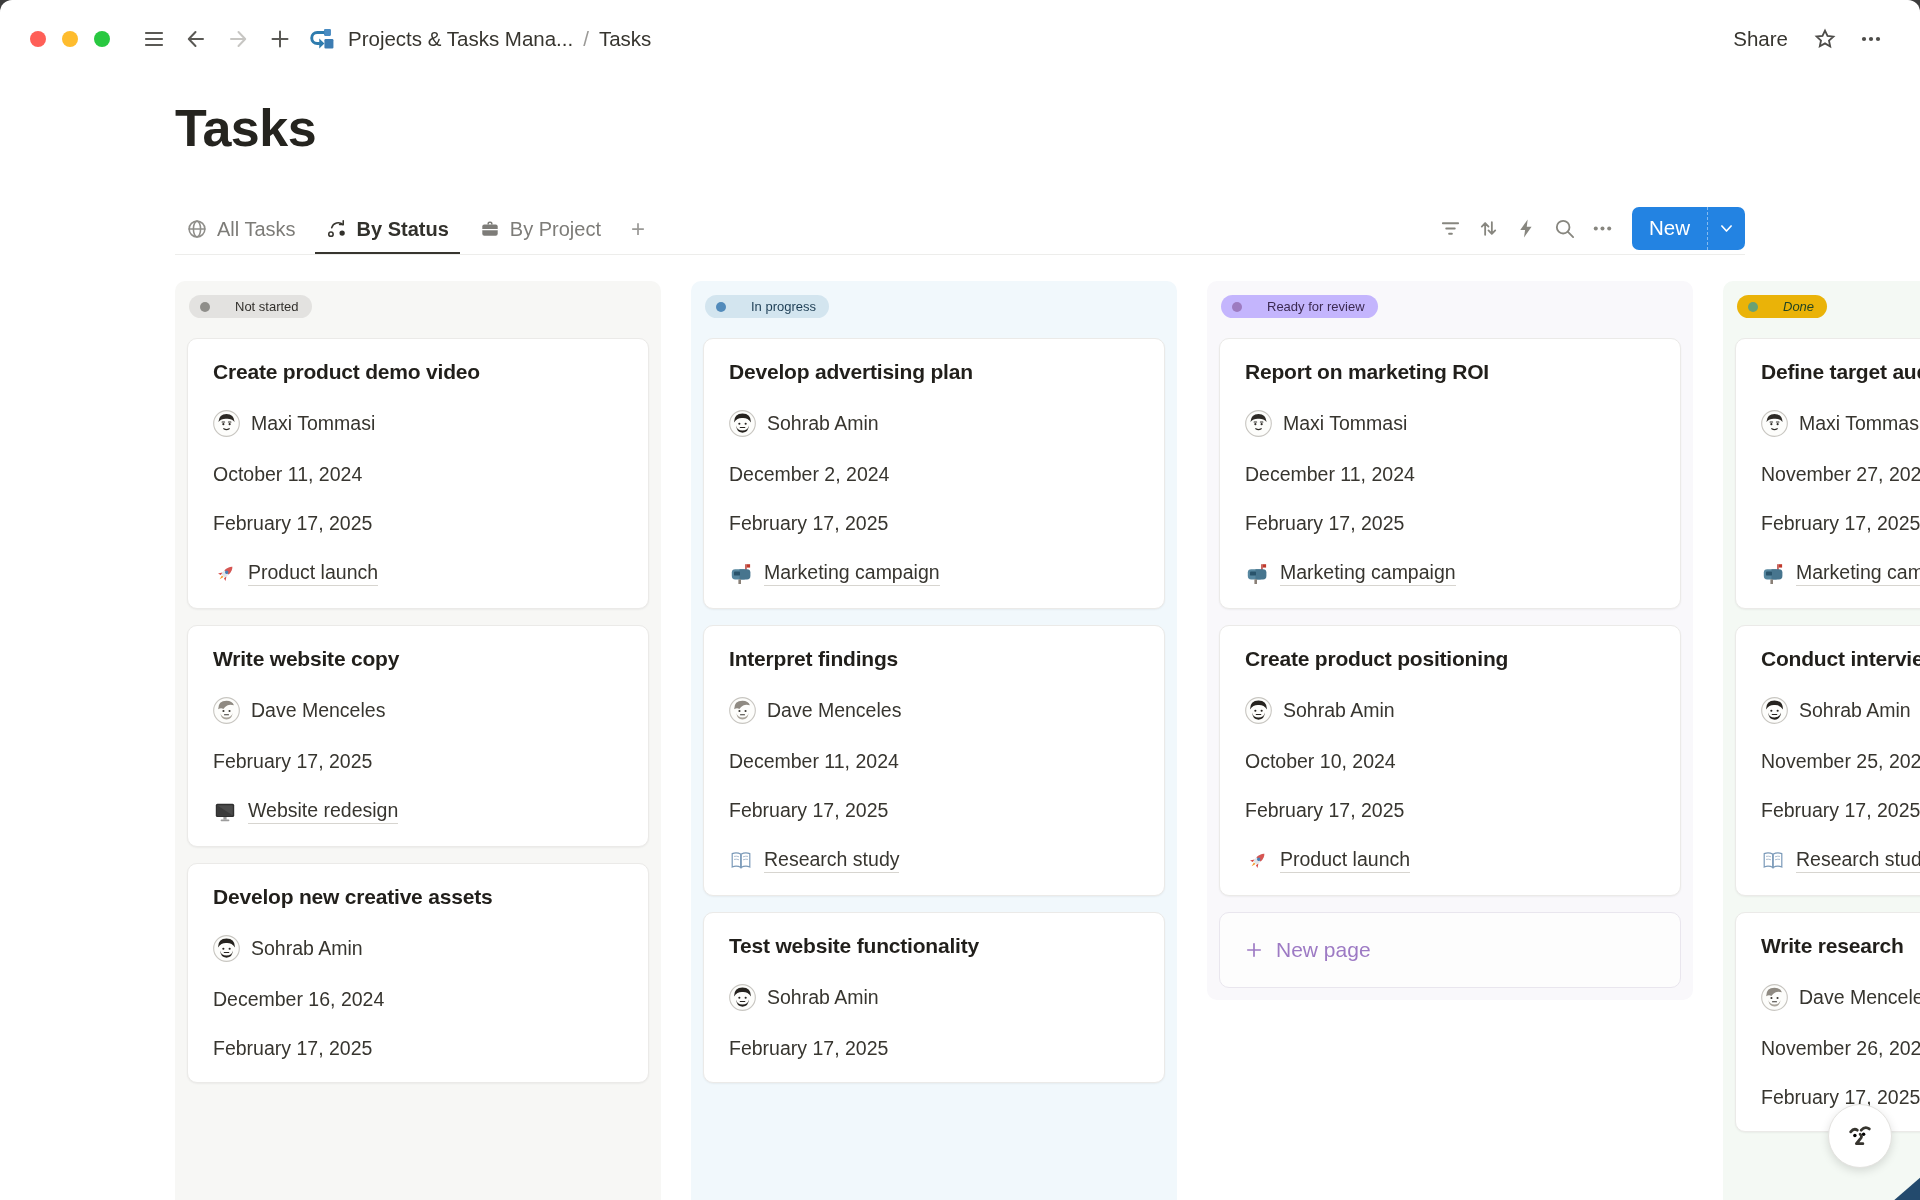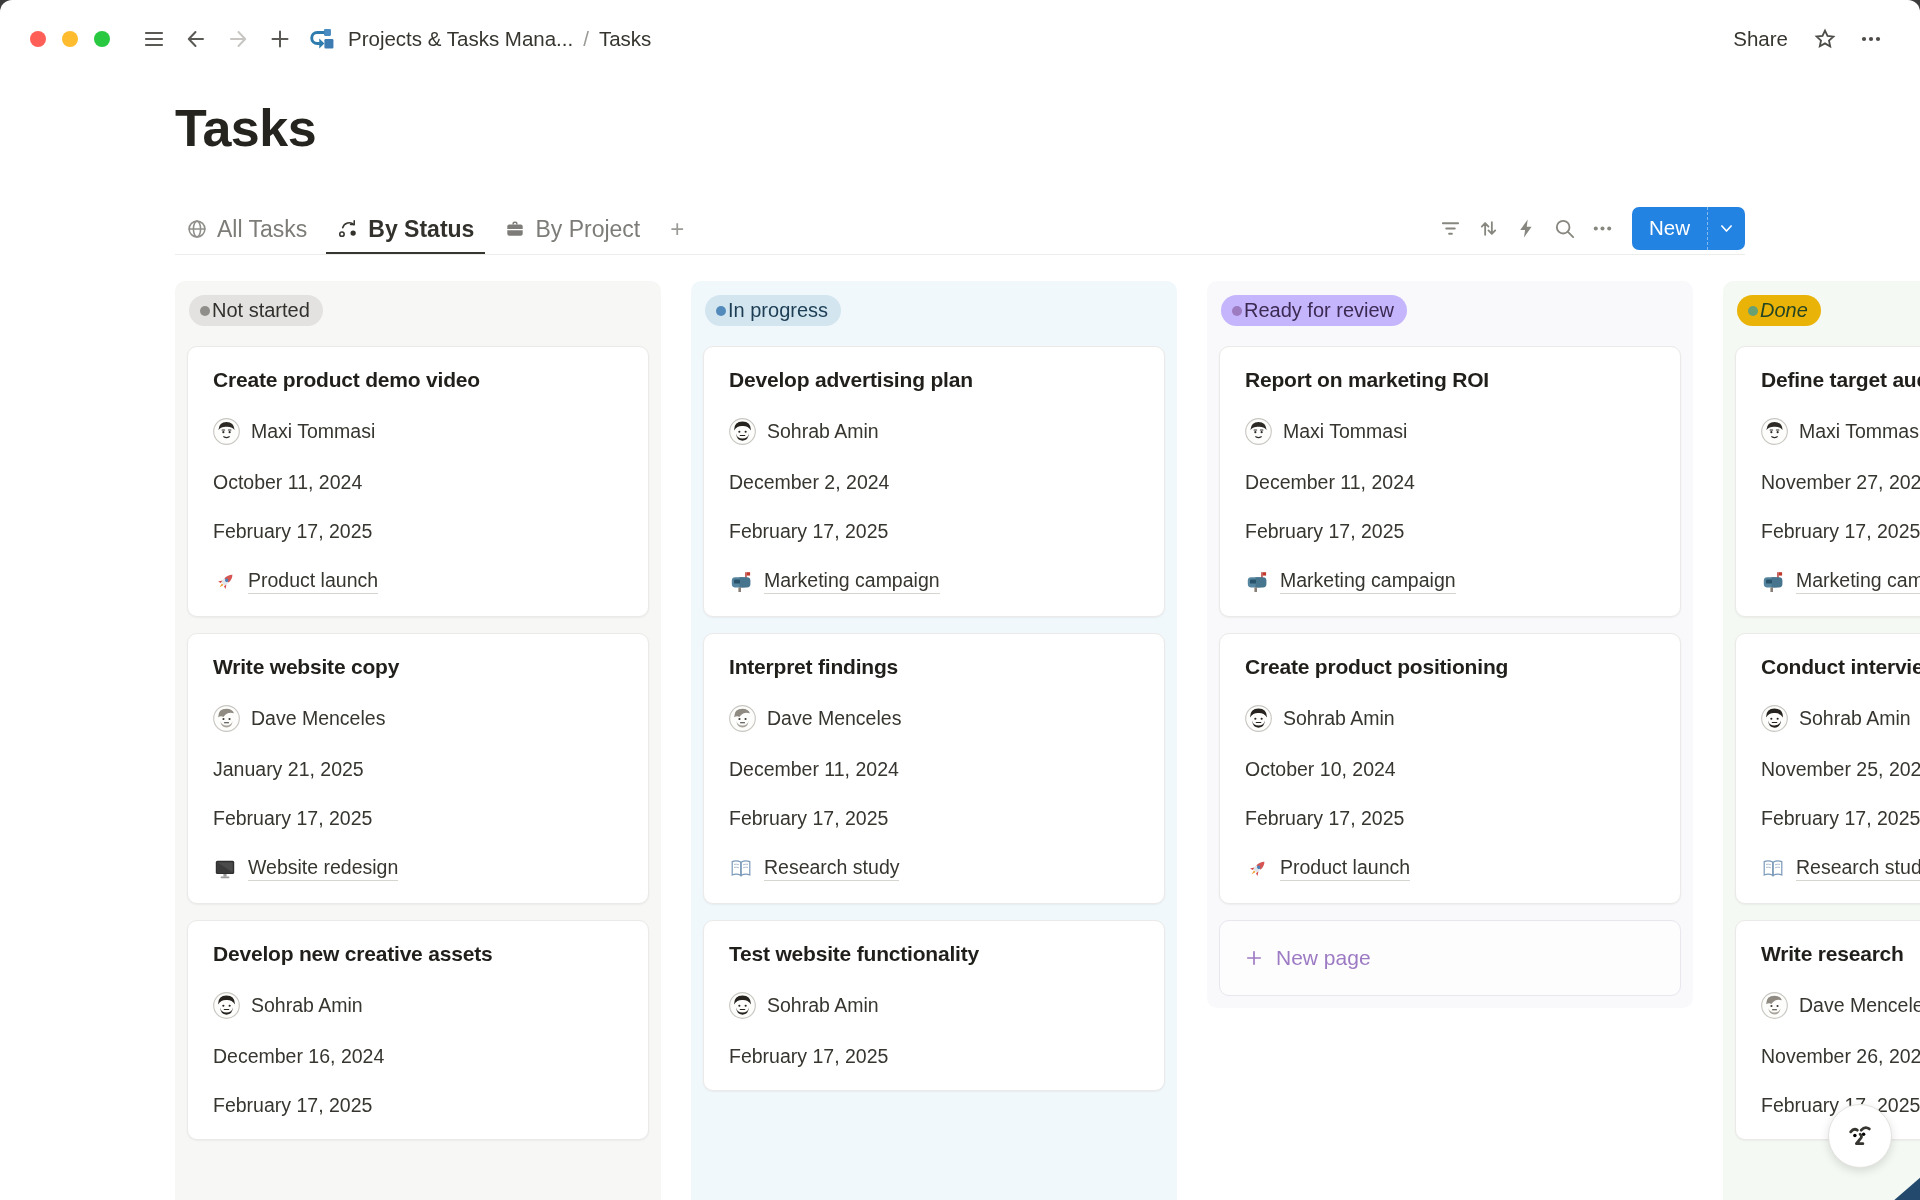--- a/index.html
+++ b/index.html
@@ -21,39 +21,39 @@
   .share-btn{background:none;border:none;font:inherit;font-size:20.5px;color:#37352f;padding:4px 10px;border-radius:4px;}
   .iconbtn{width:38px;height:38px;display:flex;align-items:center;justify-content:center;background:none;border:none;padding:0;}
   .iconbtn svg{width:24px;height:24px;}
   
   h1.page-title{margin:20px 0 0 175px;font-size:52px;line-height:60px;font-weight:700;color:#25241f;letter-spacing:-0.5px;}
   
   .tabrow{display:flex;justify-content:space-between;align-items:stretch;height:48px;width:1570px;
     margin:48px 0 0 175px;border-bottom:1px solid #ededeb;}
   .tabs{display:flex;align-items:stretch;}
   .tab{display:flex;align-items:center;gap:9px;padding:0 11px;margin-right:8px;background:none;border:none;
-    font:inherit;font-size:23px;font-weight:500;color:#7d7c78;border-bottom:2.5px solid transparent;}
+    font:inherit;font-size:20px;font-weight:500;color:#7d7c78;border-bottom:2.5px solid transparent;}
   .tab svg{width:22px;height:22px;stroke:#8f8e8a;fill:none;stroke-width:1.7;stroke-linecap:round;stroke-linejoin:round;}
   .tab.active{color:#32312c;border-bottom-color:#37352f;font-weight:600;}
   .tab.active svg{stroke:#37352f;}
   .tab.addview{font-size:24px;color:#9b9a97;}
   .toolbar{display:flex;align-items:center;gap:4px;padding-bottom:4px;}
   .toolbtn{width:34px;height:34px;display:flex;align-items:center;justify-content:center;background:none;border:none;padding:0;}
   .toolbtn svg{width:23px;height:23px;stroke:#87867f;fill:none;stroke-width:1.9;stroke-linecap:round;stroke-linejoin:round;}
   .newbtn{display:flex;align-items:stretch;height:43px;border:none;border-radius:7px;overflow:hidden;padding:0;margin-left:8px;}
   .newbtn .nb-main{display:flex;align-items:center;padding:0 17px;color:#fff;font:inherit;font-size:20.5px;font-weight:500;background:none;border:none;}
   .newbtn .nb-arrow{display:flex;align-items:center;padding:0 10px;border:none;background:none;border-left:1px dashed rgba(255,255,255,.45);}
   .newbtn .nb-arrow svg{width:17px;height:17px;stroke:#fff;stroke-width:2.4;fill:none;stroke-linecap:round;stroke-linejoin:round;}
   
   .board{display:flex;gap:30px;margin:26px 0 0 175px;align-items:flex-start;}
   .column{width:486px;flex:0 0 486px;border-radius:10px;padding:12px;box-sizing:border-box;}
   .column.tall{height:950px;}
   .col-head{display:flex;align-items:center;margin:2px 2px 20px 2px;}
-  .pill{display:inline-flex;align-items:center;gap:2px;padding:4px 13px 4px 11px;border-radius:20px;
-    font-size:20px;font-weight:500;background:none;border:none;}
+  .pill{display:inline-flex;align-items:center;gap:25px;padding:4px 13px 4px 11px;border-radius:20px;
+    font-size:13px;font-weight:500;background:none;border:none;}
   .dot{width:10px;height:10px;border-radius:50%;}
   .card{background:#fff;border:1px solid #ebeae8;border-radius:10px;box-shadow:0 1px 2px rgba(15,15,15,.05);
     padding:21px 25px 16px;margin-bottom:16px;}
   .card h3{margin:0 0 26px;font-size:21px;font-weight:600;color:#211f1b;letter-spacing:-0.2px;}
   .crow{display:flex;align-items:center;gap:11px;margin-bottom:26px;font-size:19.5px;color:#37352f;white-space:nowrap;margin-top:25px;}
   .crow:last-child{margin-bottom:6px;}
   .avatar{width:27px;height:27px;flex:0 0 27px;}
   .picon{width:24px;height:24px;flex:0 0 24px;}
   .plink{background:none;border:none;padding:0 0 1px;font:inherit;font-size:19.5px;font-weight:500;color:#37352f;
     border-bottom:1.5px solid #d7d5d0;}
@@ -345,23 +345,20 @@
         </article>
         <article class="card">
           <h3>Write website copy</h3>
           <div class="crow">
             <svg class="avatar">
               <use href="#avatar-dave"></use>
             </svg>
             <span>Dave Menceles</span>
           </div>
           <div class="crow">
-            <span>January 21, 2025</span>
-          </div>
-          <div class="crow">
             <span>February 17, 2025</span>
           </div>
           <div class="crow">
             <svg class="picon">
               <use href="#icon-monitor"></use>
             </svg>
             <button class="plink">Website redesign</button>
           </div>
         </article>
         <article class="card">

